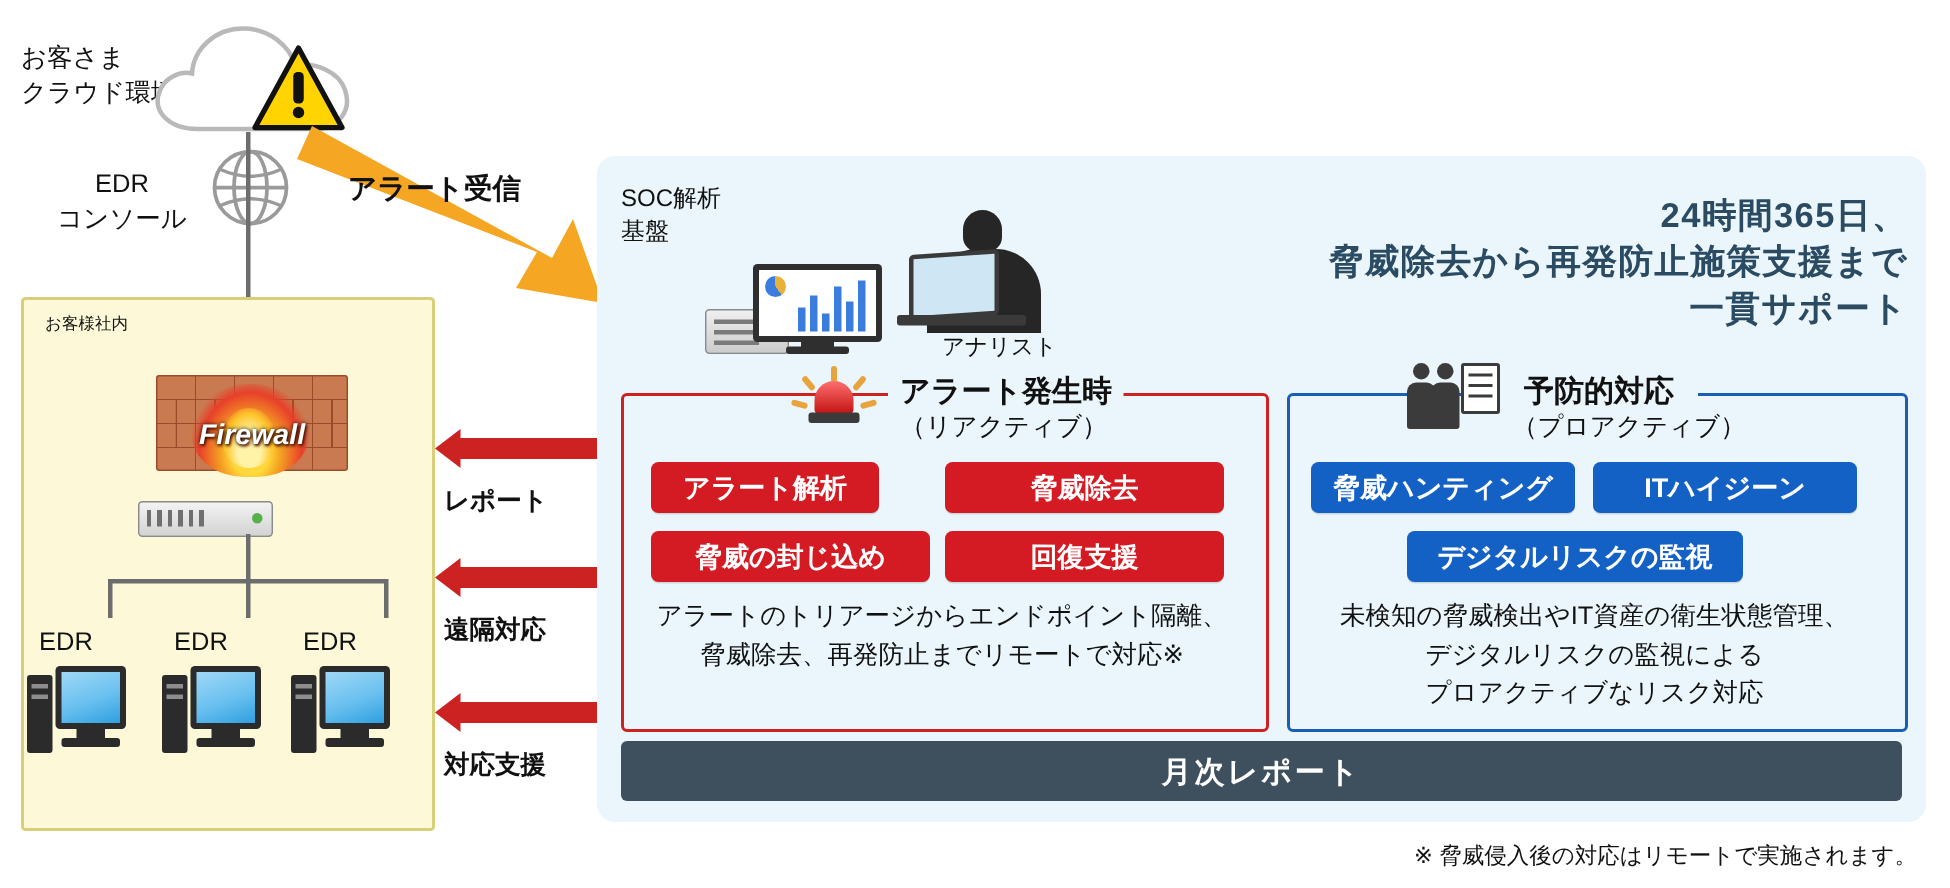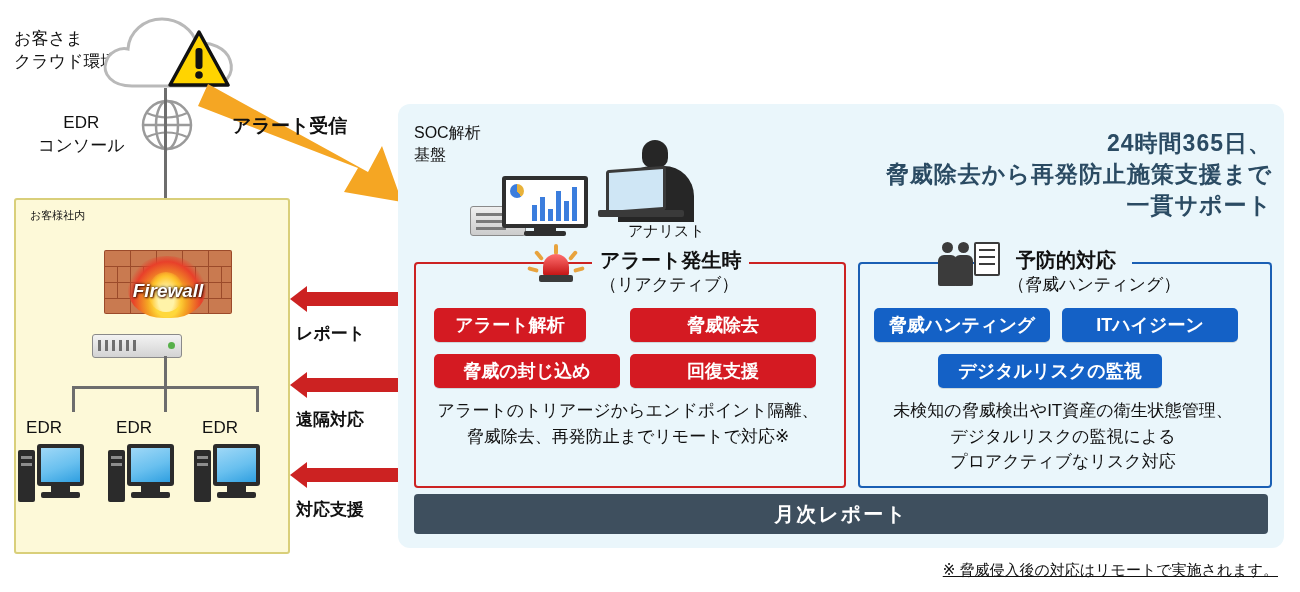--- a/index.html
+++ b/index.html
@@ -379,21 +379,20 @@
     font-size: 20px;
     font-weight: bold;
     display: flex; align-items: center; justify-content: center;
     letter-spacing: 2px;
   }
 
   .footnote {
     right: 22px; bottom: 12px;
     font-size: 15px;
     color: #111;
-    text-decoration: underline;
   }
 
   
   .soc-monitor { left: 502px; top: 176px; width: 86px; height: 60px; }
   .soc-monitor .frame {
     position:absolute; left:0; top:0; width:86px; height:52px;
     background:#2f2f2f; border-radius:3px; padding:4px; box-sizing:border-box;
   }
   .soc-monitor .scr {
     width:100%; height:100%;
@@ -635,21 +634,21 @@
         <div class="head"></div>
         <div class="body"></div>
       </div>
     <div class="checklist">
       <i style="top:5px;"></i>
         <i style="top:12px;"></i>
         <i style="top:19px;"></i>
     </div>
   </div>
   <div class="abs pro-title">予防的対応</div>
-  <div class="abs pro-sub">（脅威ハンティング）</div>
+  <div class="abs pro-sub">（プロアクティブ）</div>
 
   <div class="abs tagbtn-blue" style="left:874px; top:308px; width:176px; height:34px;">脅威ハンティング</div>
   <div class="abs tagbtn-blue" style="left:1062px; top:308px; width:176px; height:34px;">ITハイジーン</div>
   <div class="abs tagbtn-blue" style="left:938px; top:354px; width:224px; height:34px;">デジタルリスクの監視</div>
 
   <div class="abs pro-desc">未検知の脅威検出やIT資産の衛生状態管理、
 デジタルリスクの監視による
 プロアクティブなリスク対応</div>
 
   <div class="abs monthly">月次レポート</div>

